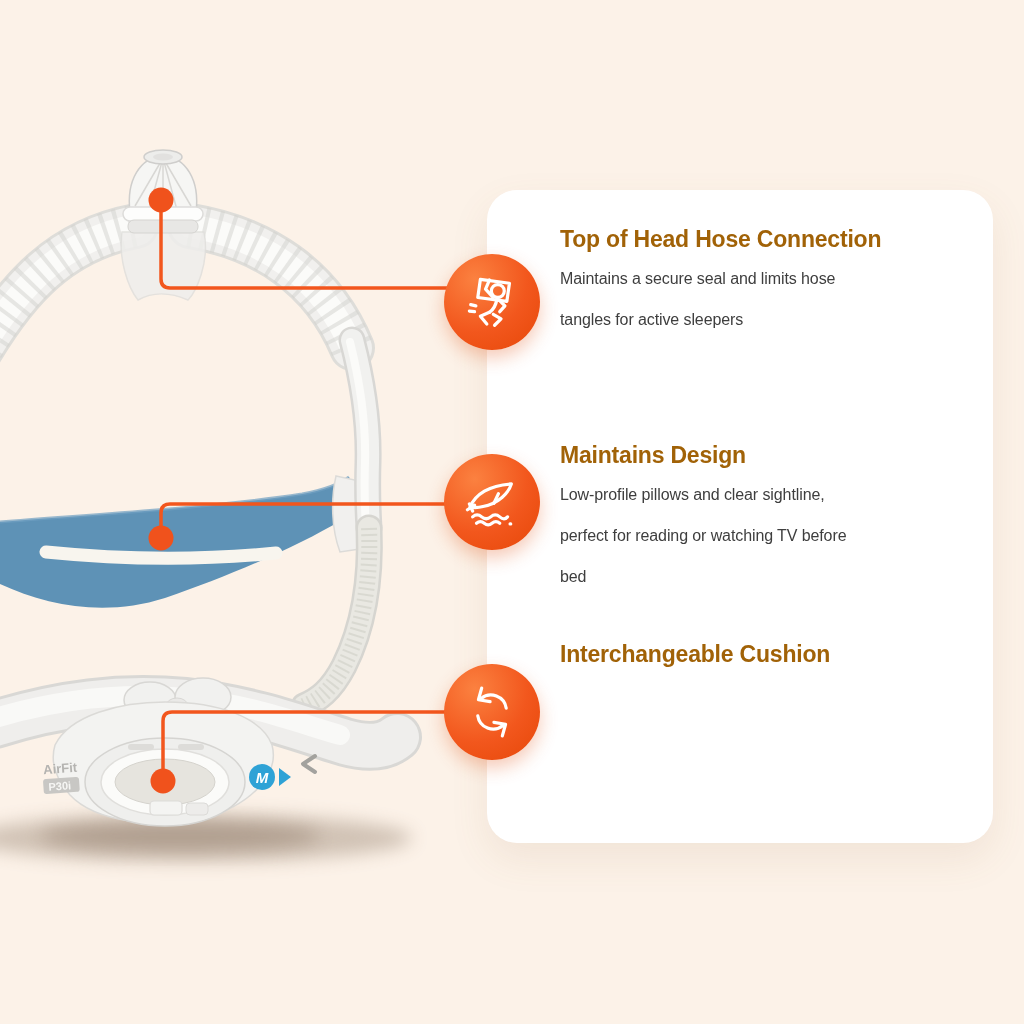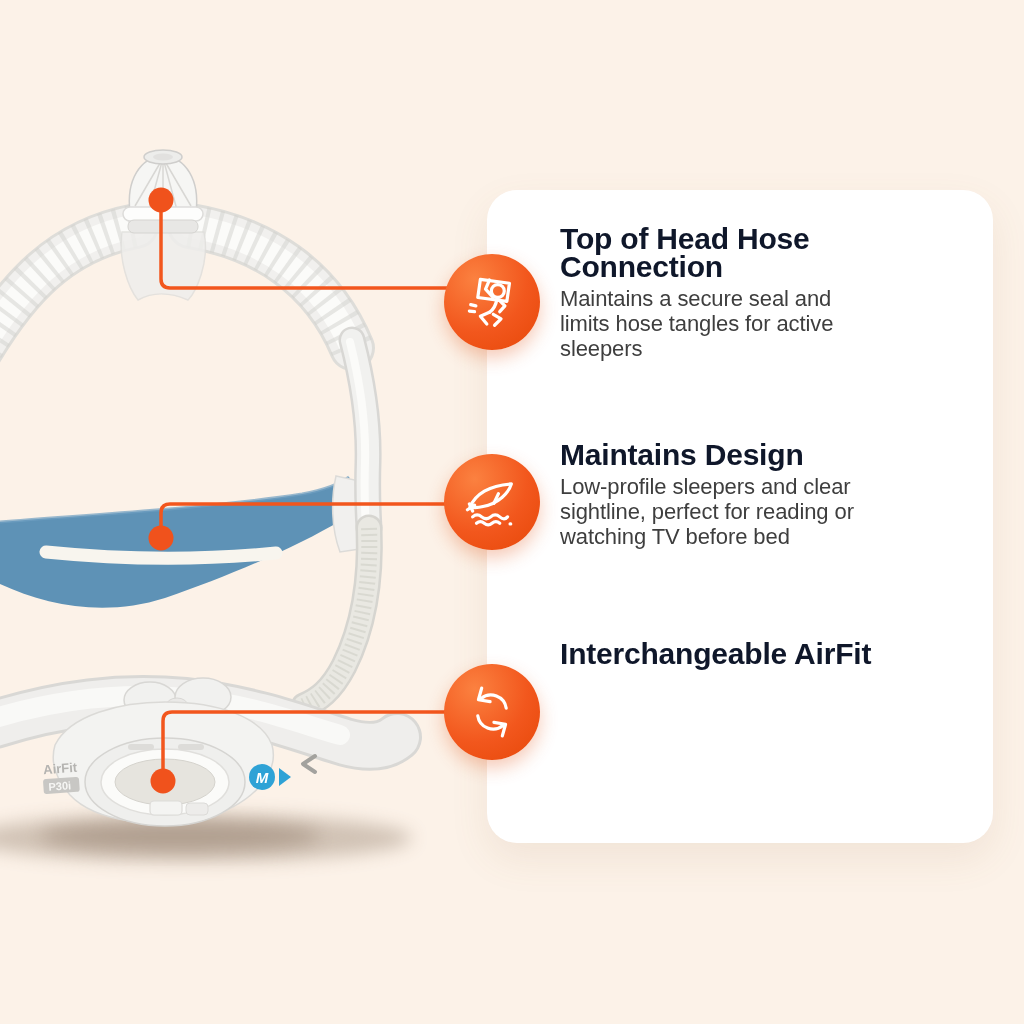--- a/index.html
+++ b/index.html
@@ -15,25 +15,25 @@
   #product-art{position:absolute;left:0;top:0;width:1024px;height:1024px;}
 
   
   .card{
     position:absolute;left:487px;top:190px;width:506px;height:653px;
     background:#FFFFFF;border-radius:30px;
     box-shadow:0 16px 38px rgba(150,110,70,.10);
   }
   .feature{position:absolute;left:73px;width:330px;}
   .feature h3{
-    margin:0 0 5px 0;font-size:30px;line-height:28px;font-weight:bold;
-    color:#0f172a;letter-spacing:-.2px;
+    margin:0 0 5px 0;font-size:23px;line-height:28px;font-weight:bold;
+    color:#a16207;letter-spacing:-.2px;
   }
   .feature p{
-    margin:0;font-size:22px;line-height:25px;color:#3E3E3E;width:312px;
+    margin:0;font-size:16px;line-height:41px;color:#3E3E3E;width:312px;
     letter-spacing:-.1px;
   }
   .f1{top:35px;} .f2{top:251px;} .f3{top:450px;}
 
   
   #connectors{position:absolute;left:0;top:0;width:1024px;height:1024px;pointer-events:none;}
 
   
   .icon-circle{
     position:absolute;width:96px;height:96px;border-radius:50%;
@@ -152,24 +152,24 @@
     </g>
   </svg>
 
   <div class="card">
     <div class="feature f1">
       <h3>Top of Head Hose Connection</h3>
       <p>Maintains a secure seal and limits hose tangles for active sleepers</p>
     </div>
     <div class="feature f2">
       <h3>Maintains Design</h3>
-      <p>Low-profile sleepers and clear sightline, perfect for reading or watching TV before bed</p>
+      <p>Low-profile pillows and clear sightline, perfect for reading or watching TV before bed</p>
     </div>
     <div class="feature f3">
-      <h3>Interchangeable AirFit</h3>
+      <h3>Interchangeable Cushion</h3>
     </div>
   </div>
 
   <svg id="connectors" viewBox="0 0 1024 1024" aria-hidden="true">
     <g fill="none" stroke="#F2561D" stroke-width="3.5">
       <path d="M 161 200 L 161 279 Q 161 288 170 288 L 448 288"></path>
       <path d="M 161 538 L 161 513 Q 161 504 170 504 L 448 504"></path>
       <path d="M 163 781 L 163 721 Q 163 712 172 712 L 448 712"></path>
     </g>
     <g fill="#F0521C">

